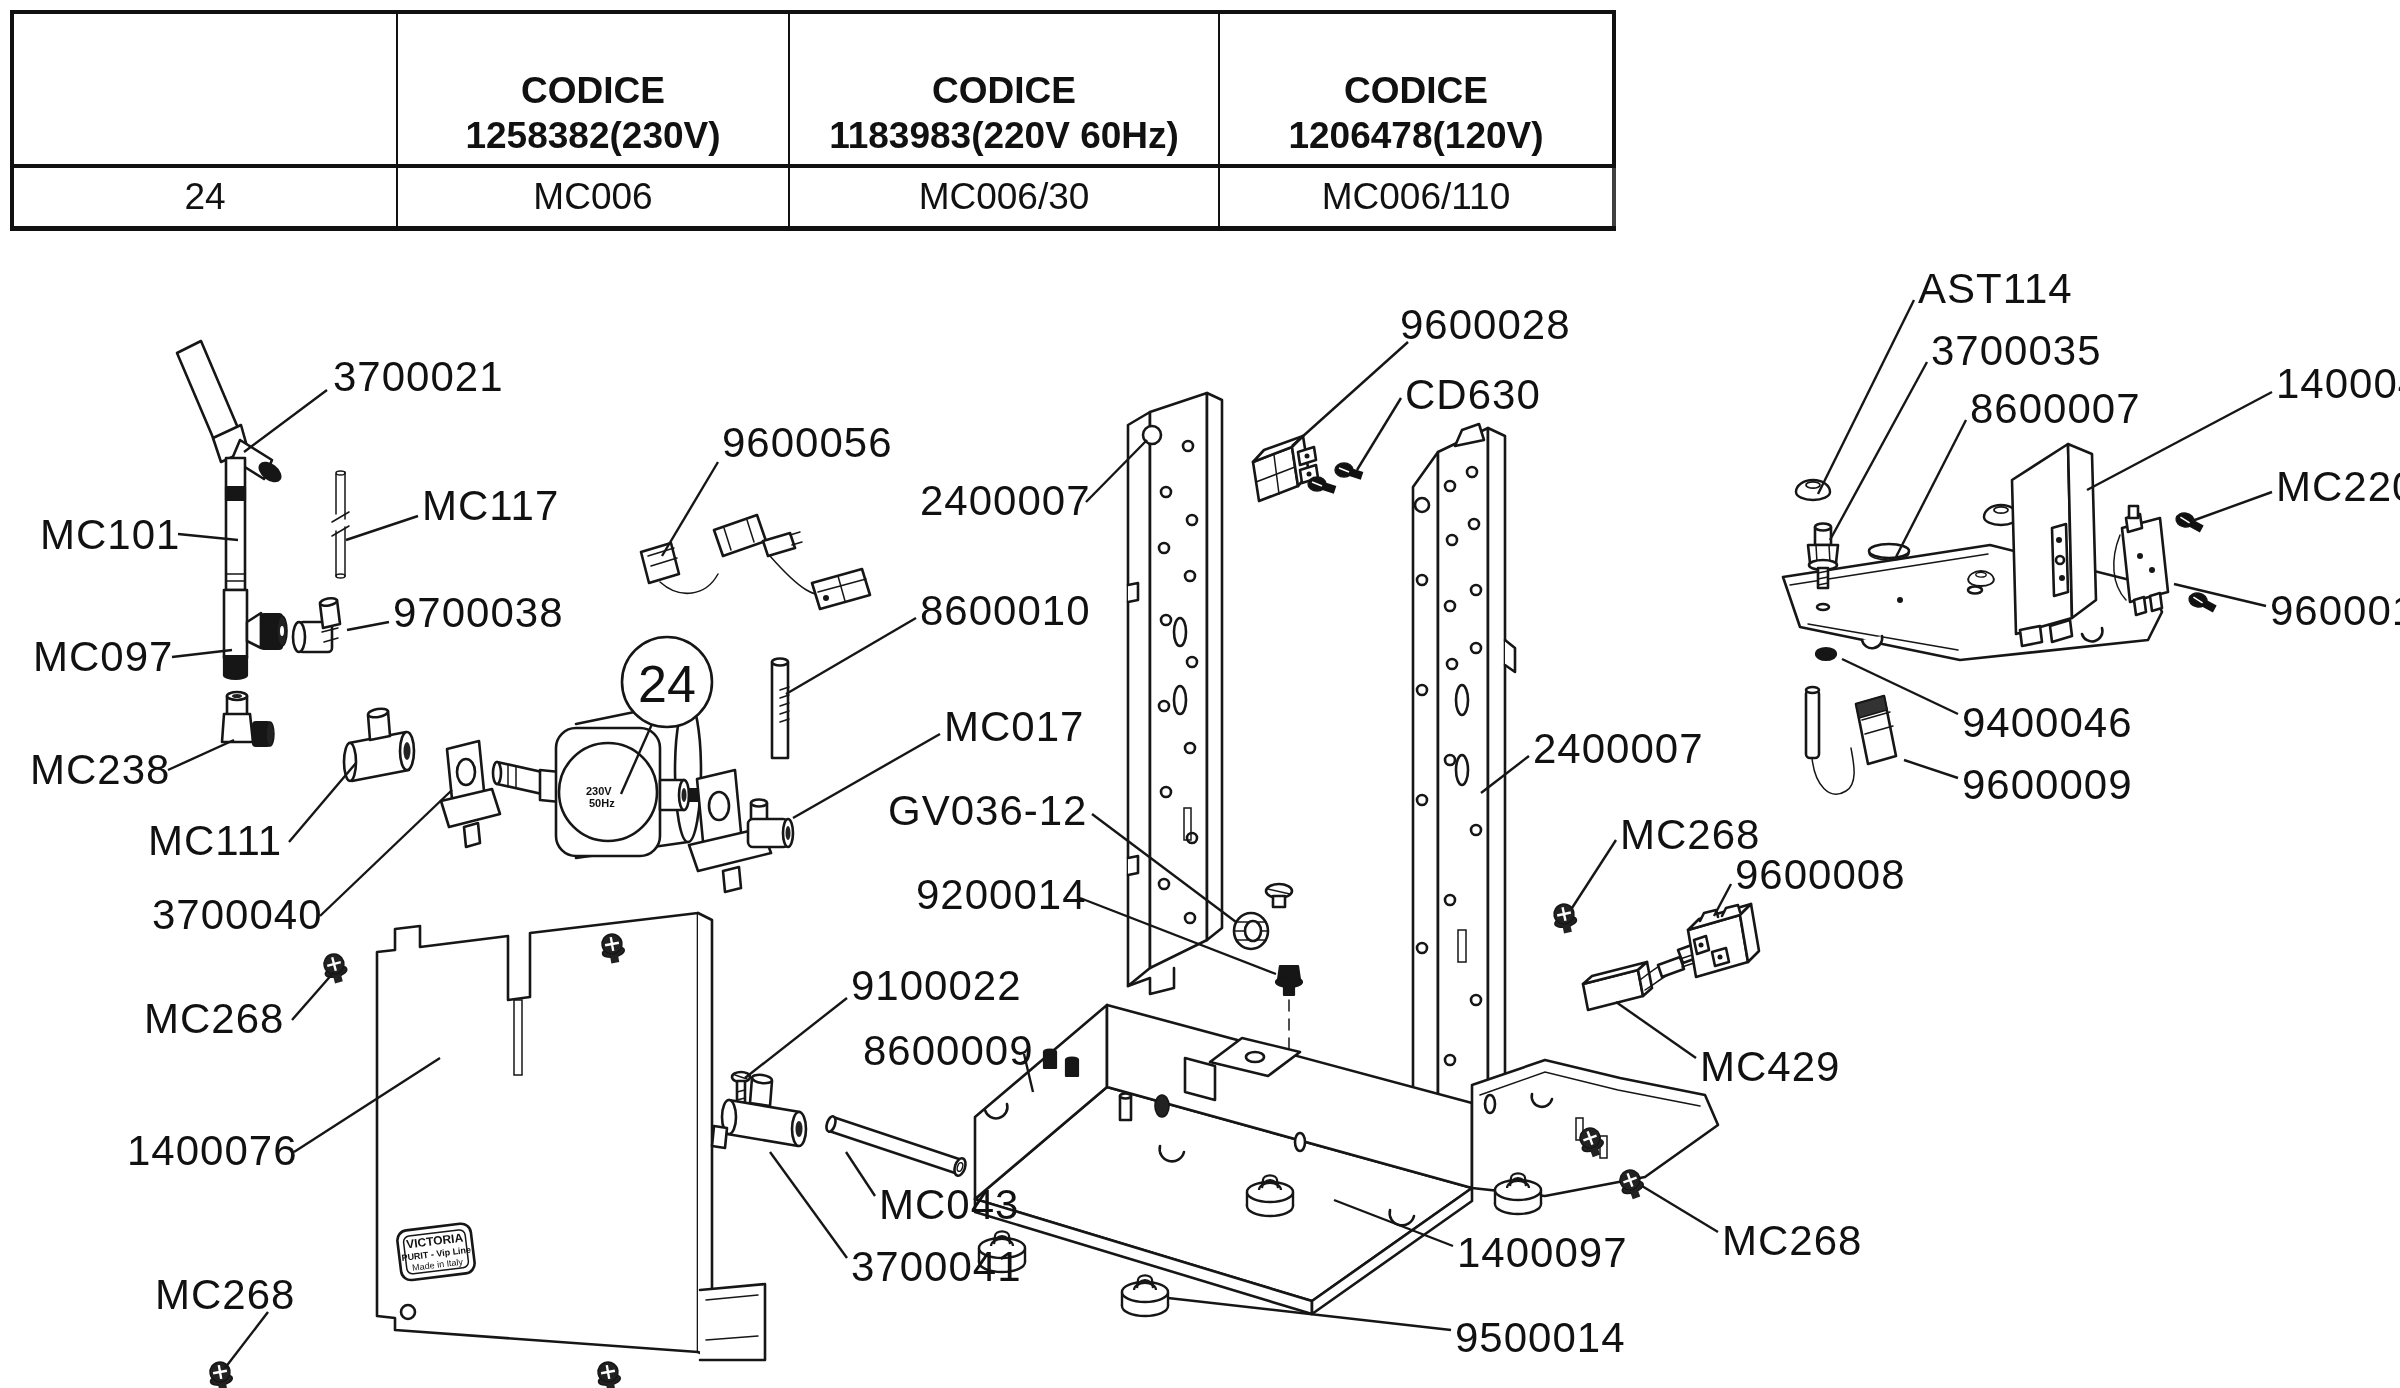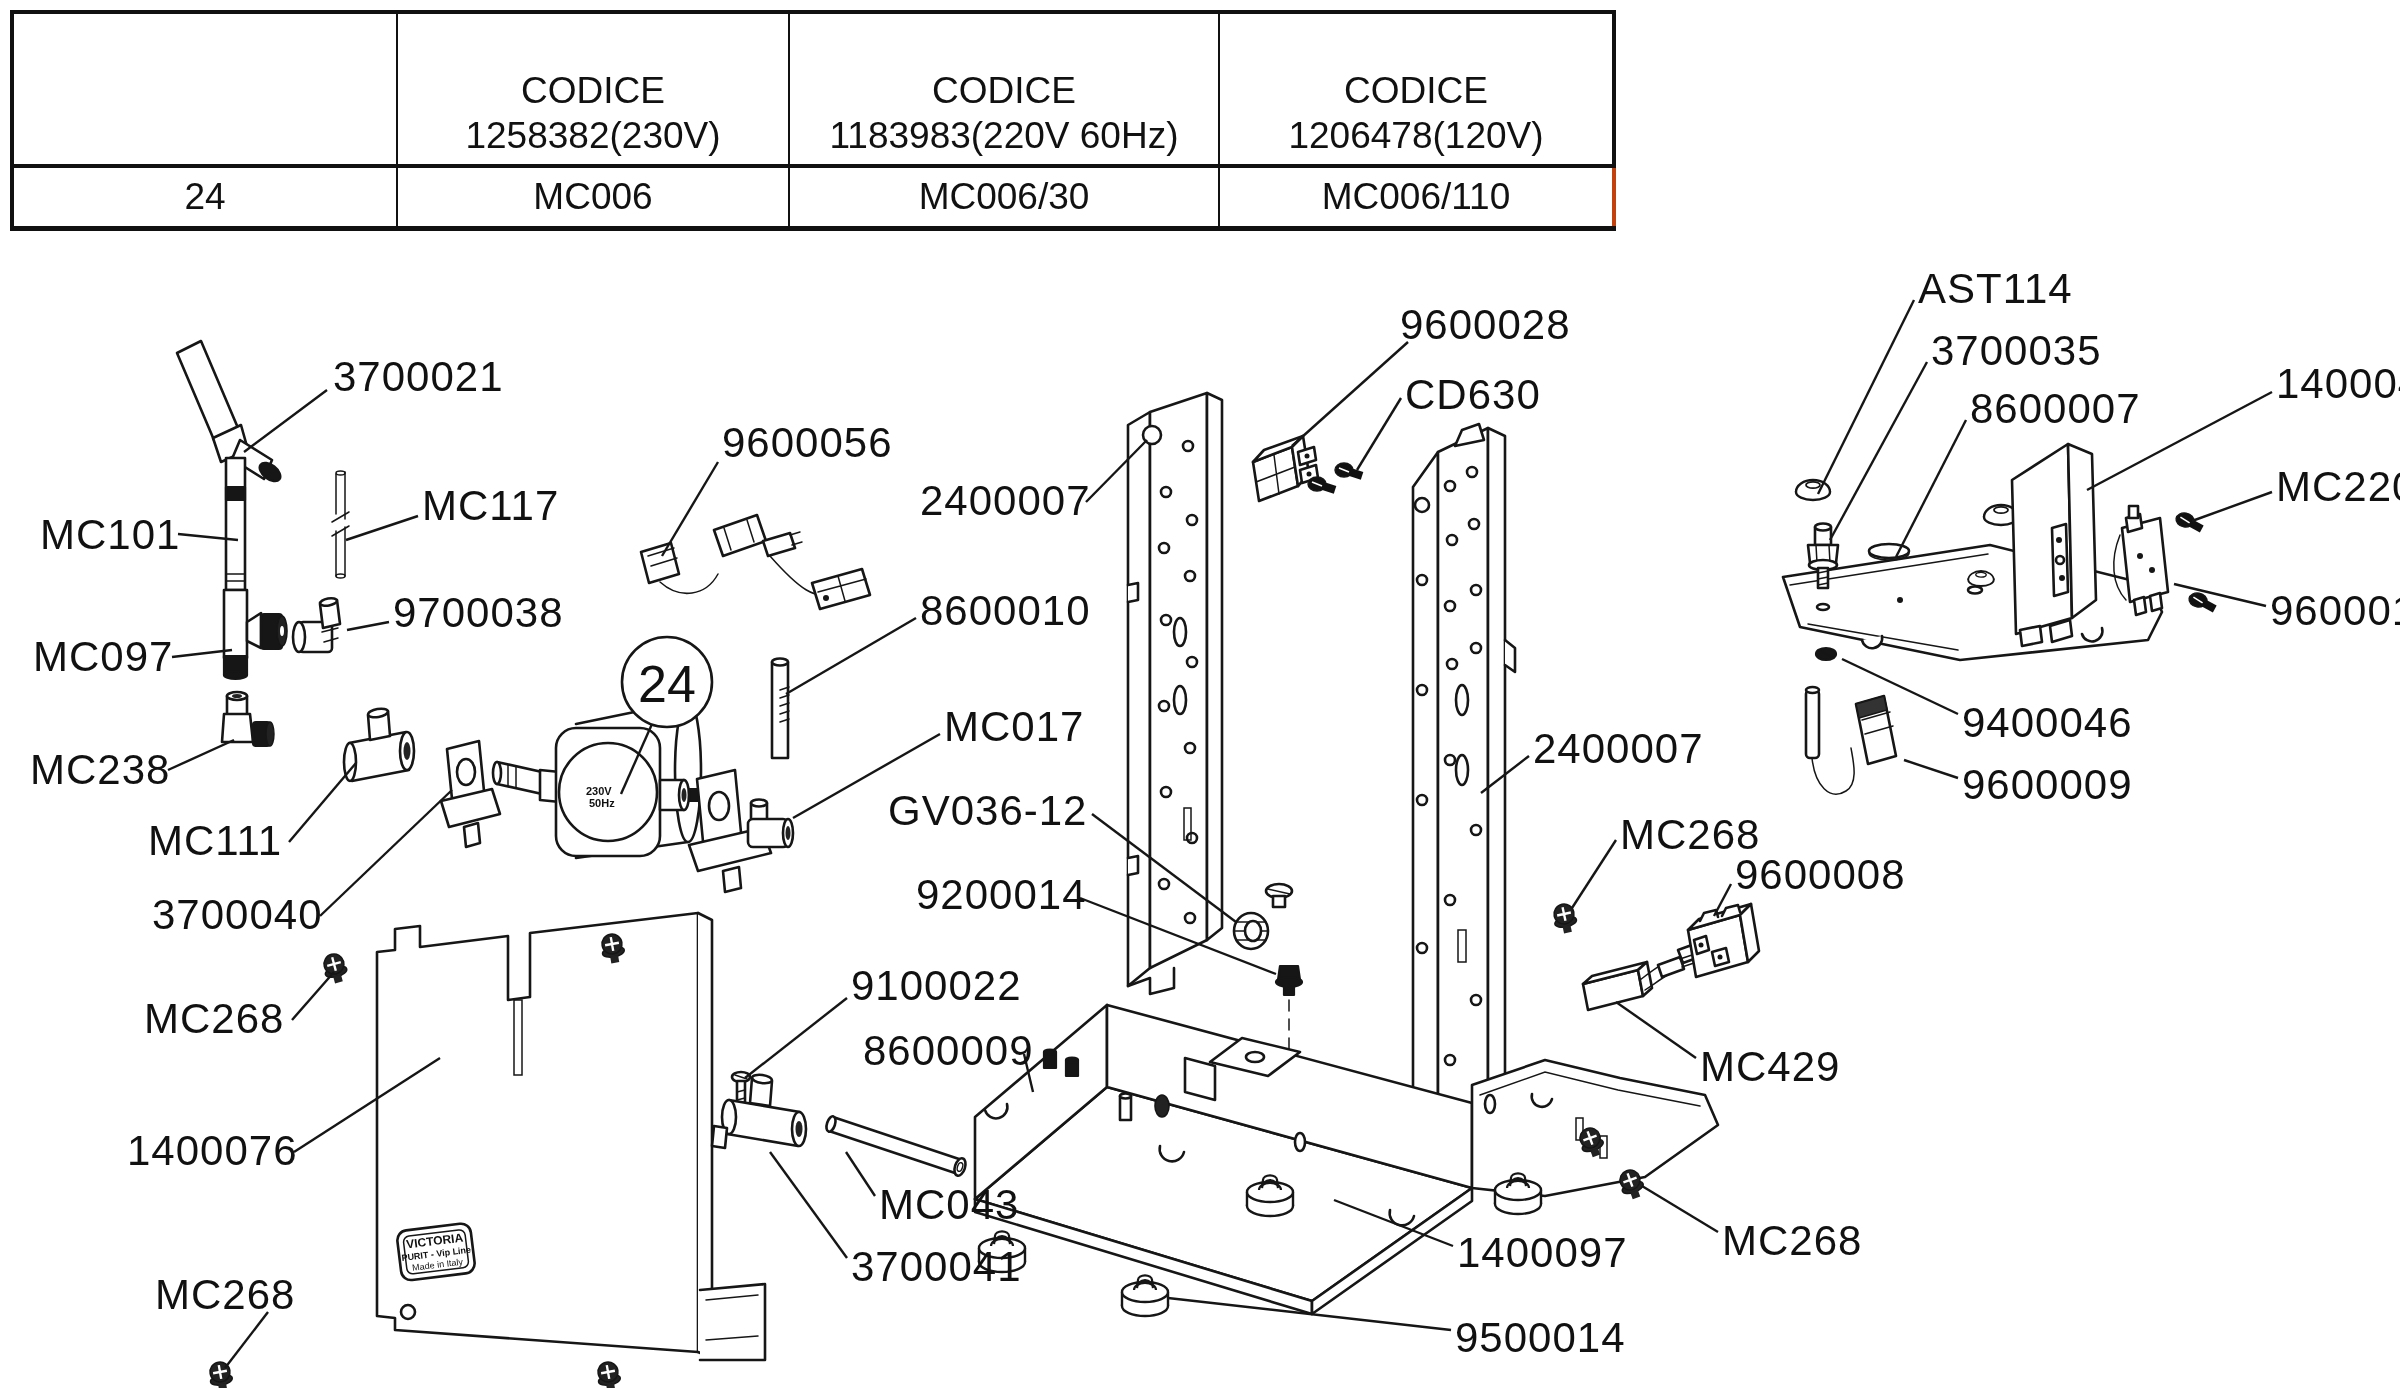--- a/index.html
+++ b/index.html
@@ -10,29 +10,29 @@
   #art{position:absolute;left:0;top:0;width:2400px;height:1388px;}
   
   .codice-table{
     position:absolute;left:10px;top:10px;width:1602px;border-collapse:collapse;
     table-layout:fixed;background:#fff;
   }
   .codice-table td{
     border:2px solid #111;text-align:center;vertical-align:bottom;
     font-size:37px;line-height:1.22;color:#111;
   }
-  .codice-table tr.hdr td{height:143px;font-weight:400;padding-bottom:6px;border-top:4px solid #111;}
+  .codice-table tr.hdr td{height:143px;font-weight:700;padding-bottom:6px;border-top:4px solid #111;}
   .codice-table tr.hdr td:first-child{border-left:4px solid #111;}
   .codice-table tr.hdr td:last-child{border-right:4px solid #111;}
   .codice-table tr.row td{
     height:56px;vertical-align:middle;font-weight:400;border-bottom:5px solid #111;
     border-top:4px solid #111;
   }
   .codice-table tr.row td:first-child{border-left:4px solid #111;}
-  .codice-table tr.row td:last-child{border-right:4px solid #c2410c;}
+  .codice-table tr.row td:last-child{border-right:4px solid #404040;}
   
   .ln{stroke:#161616;stroke-width:2.6;fill:#fff;stroke-linejoin:round;stroke-linecap:round;}
   .lnf{stroke:#161616;stroke-width:2.2;fill:#161616;stroke-linejoin:round;}
   .thin{stroke:#161616;stroke-width:1.5;fill:none;stroke-linecap:round;}
   .leader{stroke:#161616;stroke-width:2.4;}
   .plabel{font-family:"Liberation Sans",sans-serif;font-size:42px;fill:#111;letter-spacing:1px;}
 </style>
 </head>
 <body>
 

